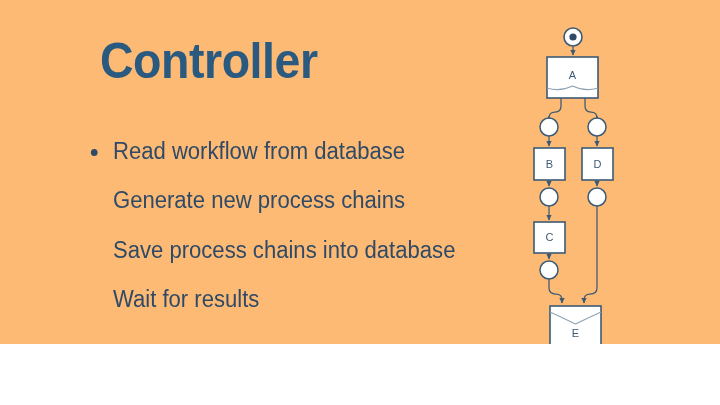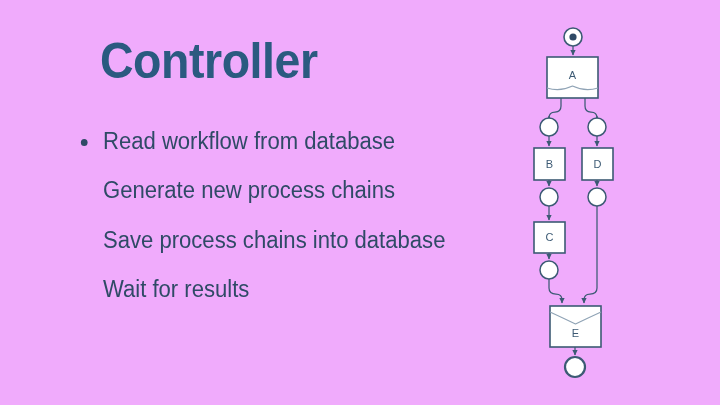--- a/index.html
+++ b/index.html
@@ -7,22 +7,22 @@
     margin: 0;
     padding: 0;
     background: #ffffff;
   }
   body {
     font-family: "Liberation Sans", sans-serif;
   }
   .slide {
     position: relative;
     width: 720px;
-    height: 405px;
-    background: #f0abfc;
+    height: 344px;
+    background: #fdba74;
     overflow: hidden;
   }
 
   
   .content {
     position: absolute;
     left: 0;
     top: 0;
     width: 500px;
     height: 405px;
@@ -39,21 +39,21 @@
     line-height: 1;
     transform: scaleX(0.93);
     transform-origin: left top;
   }
   .bullet-list {
     position: absolute;
     left: 78px;
     top: 128px;
     width: 420px;
     list-style: none;
-    margin: 0;
+    margin: 10px;
     padding: 0;
   }
   .bullet-item {
     position: relative;
     padding-left: 26px;
     margin: 0 0 23px 0;
     font-size: 23px;
     font-weight: 400;
     color: #2f4a66;
     line-height: 1.15;

